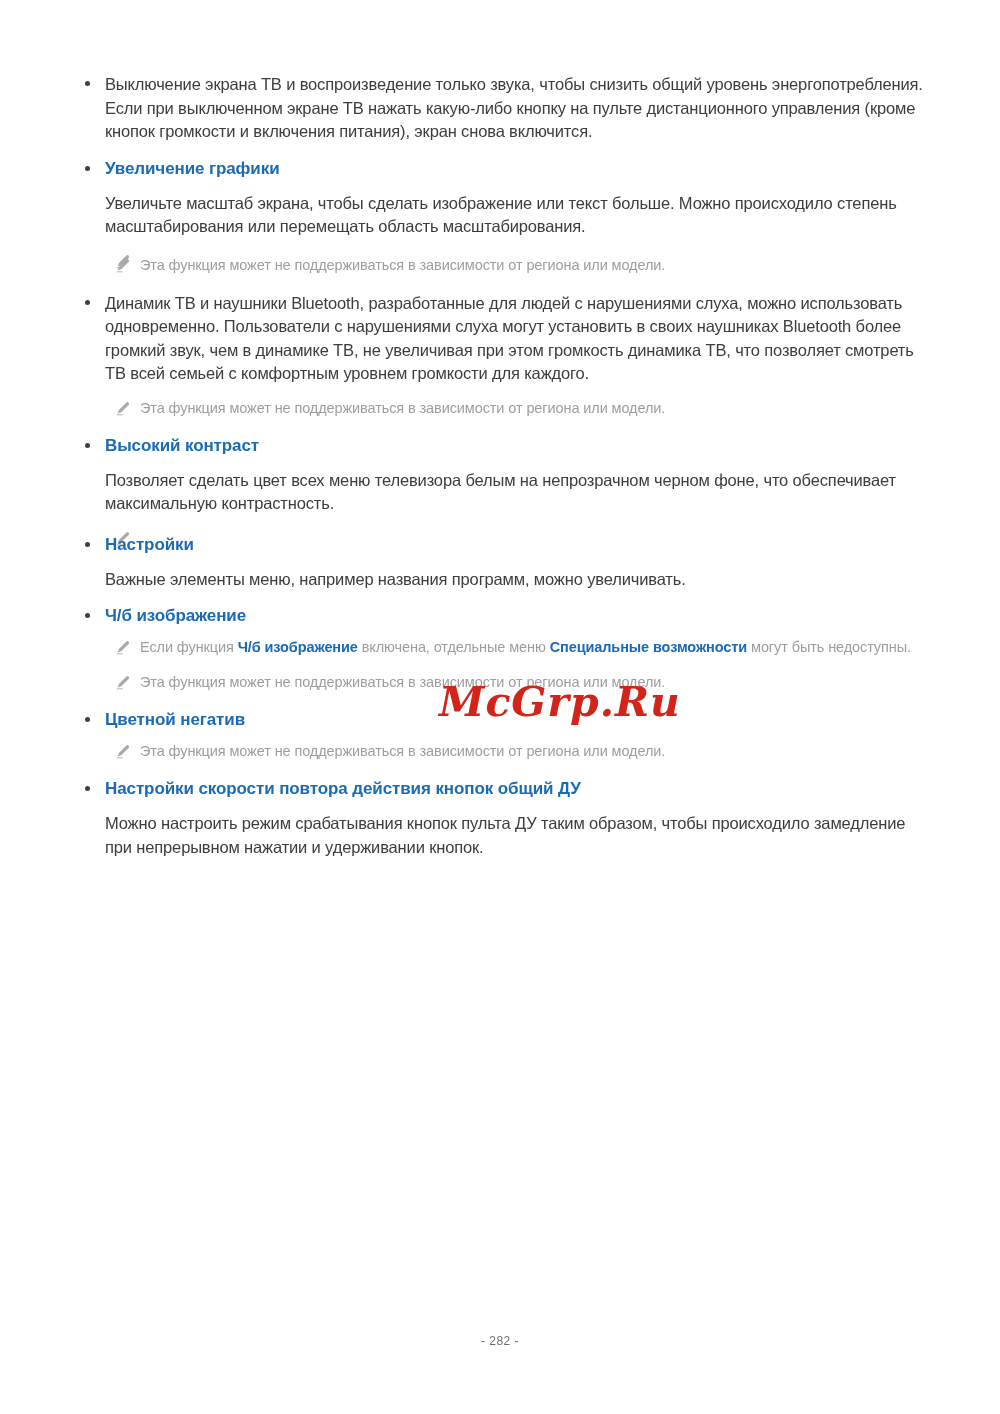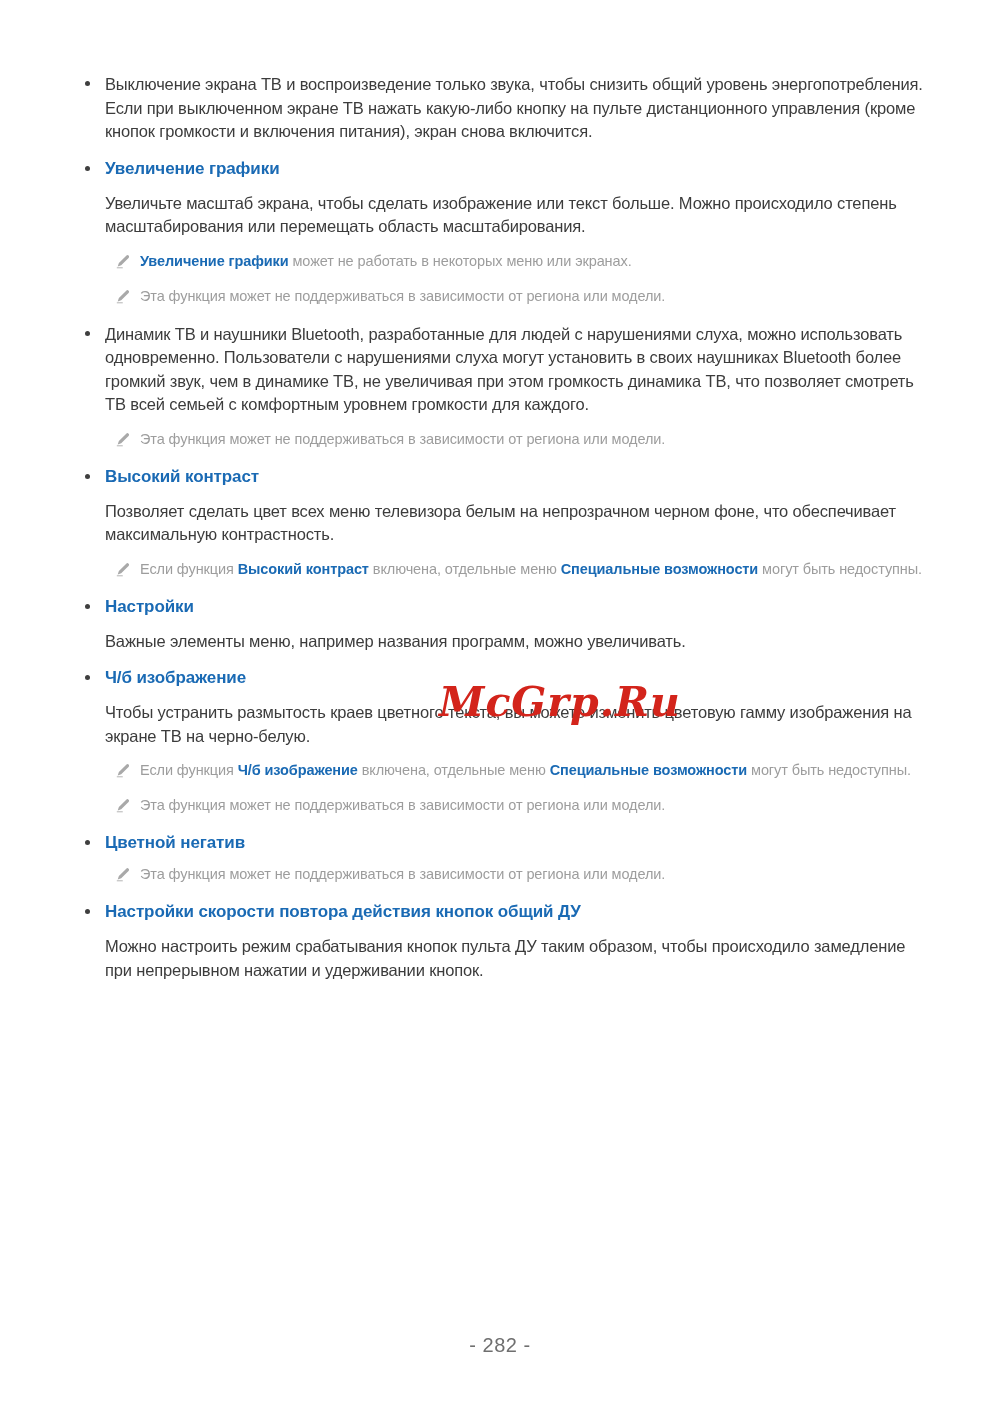--- a/index.html
+++ b/index.html
@@ -77,72 +77,71 @@
     letter-spacing:1px;
     z-index:5;
     pointer-events:none;
     margin-left:36px;
   }
   .footer{
     position:absolute;
     left:0;top:1334px;
     width:100%;
     text-align:center;
-    font-size:20px;
+    font-size:12px;
     color:var(--footer-text);
     letter-spacing:0.5px;
   }
 </style>
 </head>
 <body>
 
 <main class="content">
     <section class="item">
       <span class="bullet"></span>
       <p class="para">Выключение экрана ТВ и воспроизведение только звука, чтобы снизить общий уровень энергопотребления. Если при выключенном экране ТВ нажать какую-либо кнопку на пульте дистанционного управления (кроме кнопок громкости и включения питания), экран снова включится.</p>
     </section>
     <section class="item">
       <span class="bullet"></span>
       <h3 class="title">Увеличение графики</h3>
       <p class="para">Увеличьте масштаб экрана, чтобы сделать изображение или текст больше. Можно происходило степень масштабирования или перемещать область масштабирования.</p>
       <div class="note"><svg class="pencil" viewBox="0 0 24 24">
           <path d="M19.6 2.6a2.6 2.6 0 0 1 3.7 3.7L11.5 18.1l-5.6 1.9 1.9-5.6z" fill="#a9a9a9"></path>
           <path d="M4.5 22h9.5" stroke="#c3c3c3" stroke-width="2" fill="none"></path>
-        </svg><span class="note-text"><span class="note-strong">Увеличение графики</span><span> может не работать в некоторых меню или экранах.</span></span></div>
+        </svg></div>
       <div class="note"><svg class="pencil" viewBox="0 0 24 24">
           <path d="M19.6 2.6a2.6 2.6 0 0 1 3.7 3.7L11.5 18.1l-5.6 1.9 1.9-5.6z" fill="#a9a9a9"></path>
           <path d="M4.5 22h9.5" stroke="#c3c3c3" stroke-width="2" fill="none"></path>
         </svg><span class="note-text"><span>Эта функция может не поддерживаться в зависимости от региона или модели.</span></span></div>
     </section>
     <section class="item">
       <span class="bullet"></span>
       <p class="para">Динамик ТВ и наушники Bluetooth, разработанные для людей с нарушениями слуха, можно использовать одновременно. Пользователи с нарушениями слуха могут установить в своих наушниках Bluetooth более громкий звук, чем в динамике ТВ, не увеличивая при этом громкость динамика ТВ, что позволяет смотреть ТВ всей семьей с комфортным уровнем громкости для каждого.</p>
       <div class="note"><svg class="pencil" viewBox="0 0 24 24">
           <path d="M19.6 2.6a2.6 2.6 0 0 1 3.7 3.7L11.5 18.1l-5.6 1.9 1.9-5.6z" fill="#a9a9a9"></path>
           <path d="M4.5 22h9.5" stroke="#c3c3c3" stroke-width="2" fill="none"></path>
         </svg><span class="note-text"><span>Эта функция может не поддерживаться в зависимости от региона или модели.</span></span></div>
     </section>
     <section class="item">
       <span class="bullet"></span>
       <h3 class="title">Высокий контраст</h3>
       <p class="para">Позволяет сделать цвет всех меню телевизора белым на непрозрачном черном фоне, что обеспечивает максимальную контрастность.</p>
       <div class="note"><svg class="pencil" viewBox="0 0 24 24">
           <path d="M19.6 2.6a2.6 2.6 0 0 1 3.7 3.7L11.5 18.1l-5.6 1.9 1.9-5.6z" fill="#a9a9a9"></path>
           <path d="M4.5 22h9.5" stroke="#c3c3c3" stroke-width="2" fill="none"></path>
-        </svg><span class="note-text"><span>Если функция </span><span class="note-strong">Высокий контраст</span><span> включена, отдельные меню </span><span class="note-strong">Специальные возможности</span><span> могут быть недоступны.</span></span></div>
+        </svg></div>
     </section>
     <section class="item">
       <span class="bullet"></span>
       <h3 class="title">Настройки</h3>
       <p class="para">Важные элементы меню, например названия программ, можно увеличивать.</p>
     </section>
     <section class="item">
       <span class="bullet"></span>
       <h3 class="title">Ч/б изображение</h3>
-      <p class="para">Чтобы устранить размытость краев цветного текста, вы можете изменить цветовую гамму изображения на экране ТВ на черно-белую.</p>
       <div class="note"><svg class="pencil" viewBox="0 0 24 24">
           <path d="M19.6 2.6a2.6 2.6 0 0 1 3.7 3.7L11.5 18.1l-5.6 1.9 1.9-5.6z" fill="#a9a9a9"></path>
           <path d="M4.5 22h9.5" stroke="#c3c3c3" stroke-width="2" fill="none"></path>
         </svg><span class="note-text"><span>Если функция </span><span class="note-strong">Ч/б изображение</span><span> включена, отдельные меню </span><span class="note-strong">Специальные возможности</span><span> могут быть недоступны.</span></span></div>
       <div class="note"><svg class="pencil" viewBox="0 0 24 24">
           <path d="M19.6 2.6a2.6 2.6 0 0 1 3.7 3.7L11.5 18.1l-5.6 1.9 1.9-5.6z" fill="#a9a9a9"></path>
           <path d="M4.5 22h9.5" stroke="#c3c3c3" stroke-width="2" fill="none"></path>
         </svg><span class="note-text"><span>Эта функция может не поддерживаться в зависимости от региона или модели.</span></span></div>
     </section>
     <section class="item">

